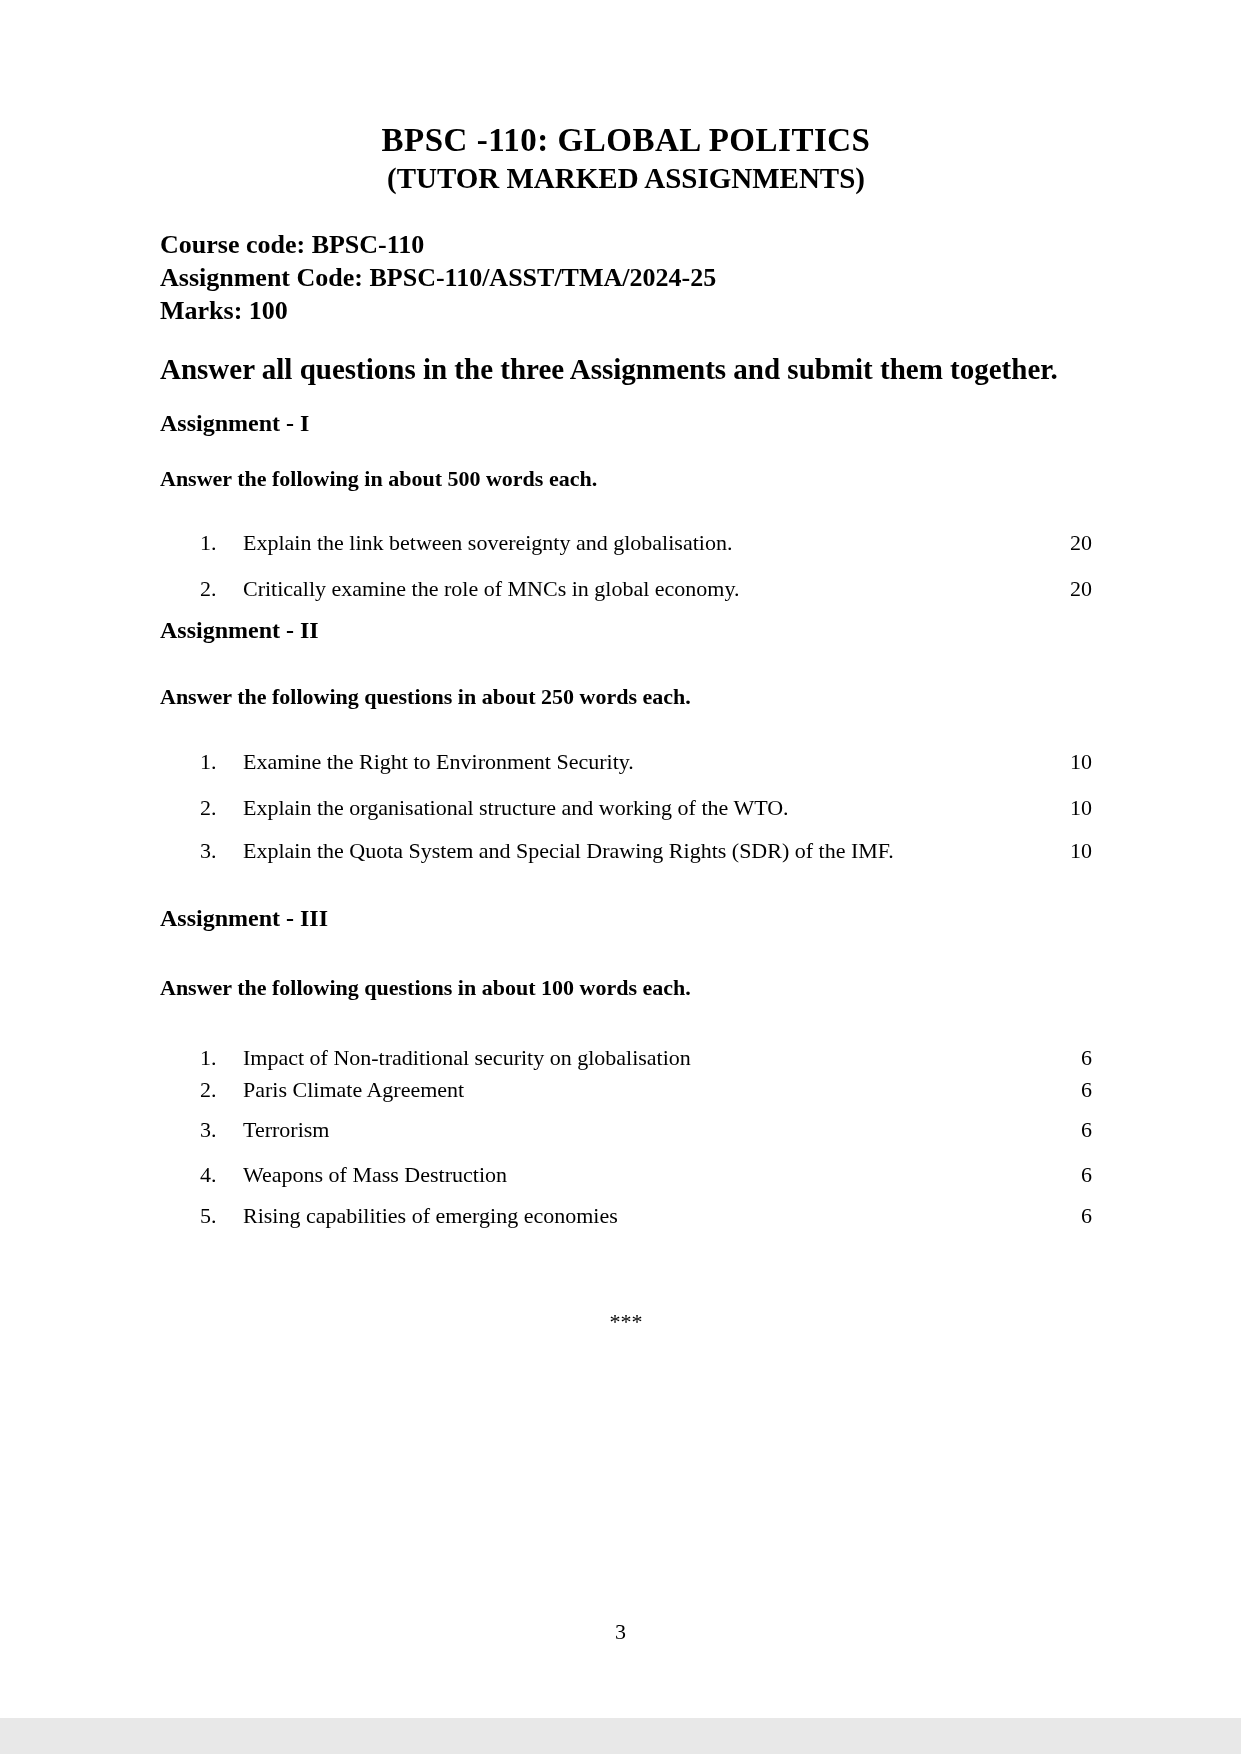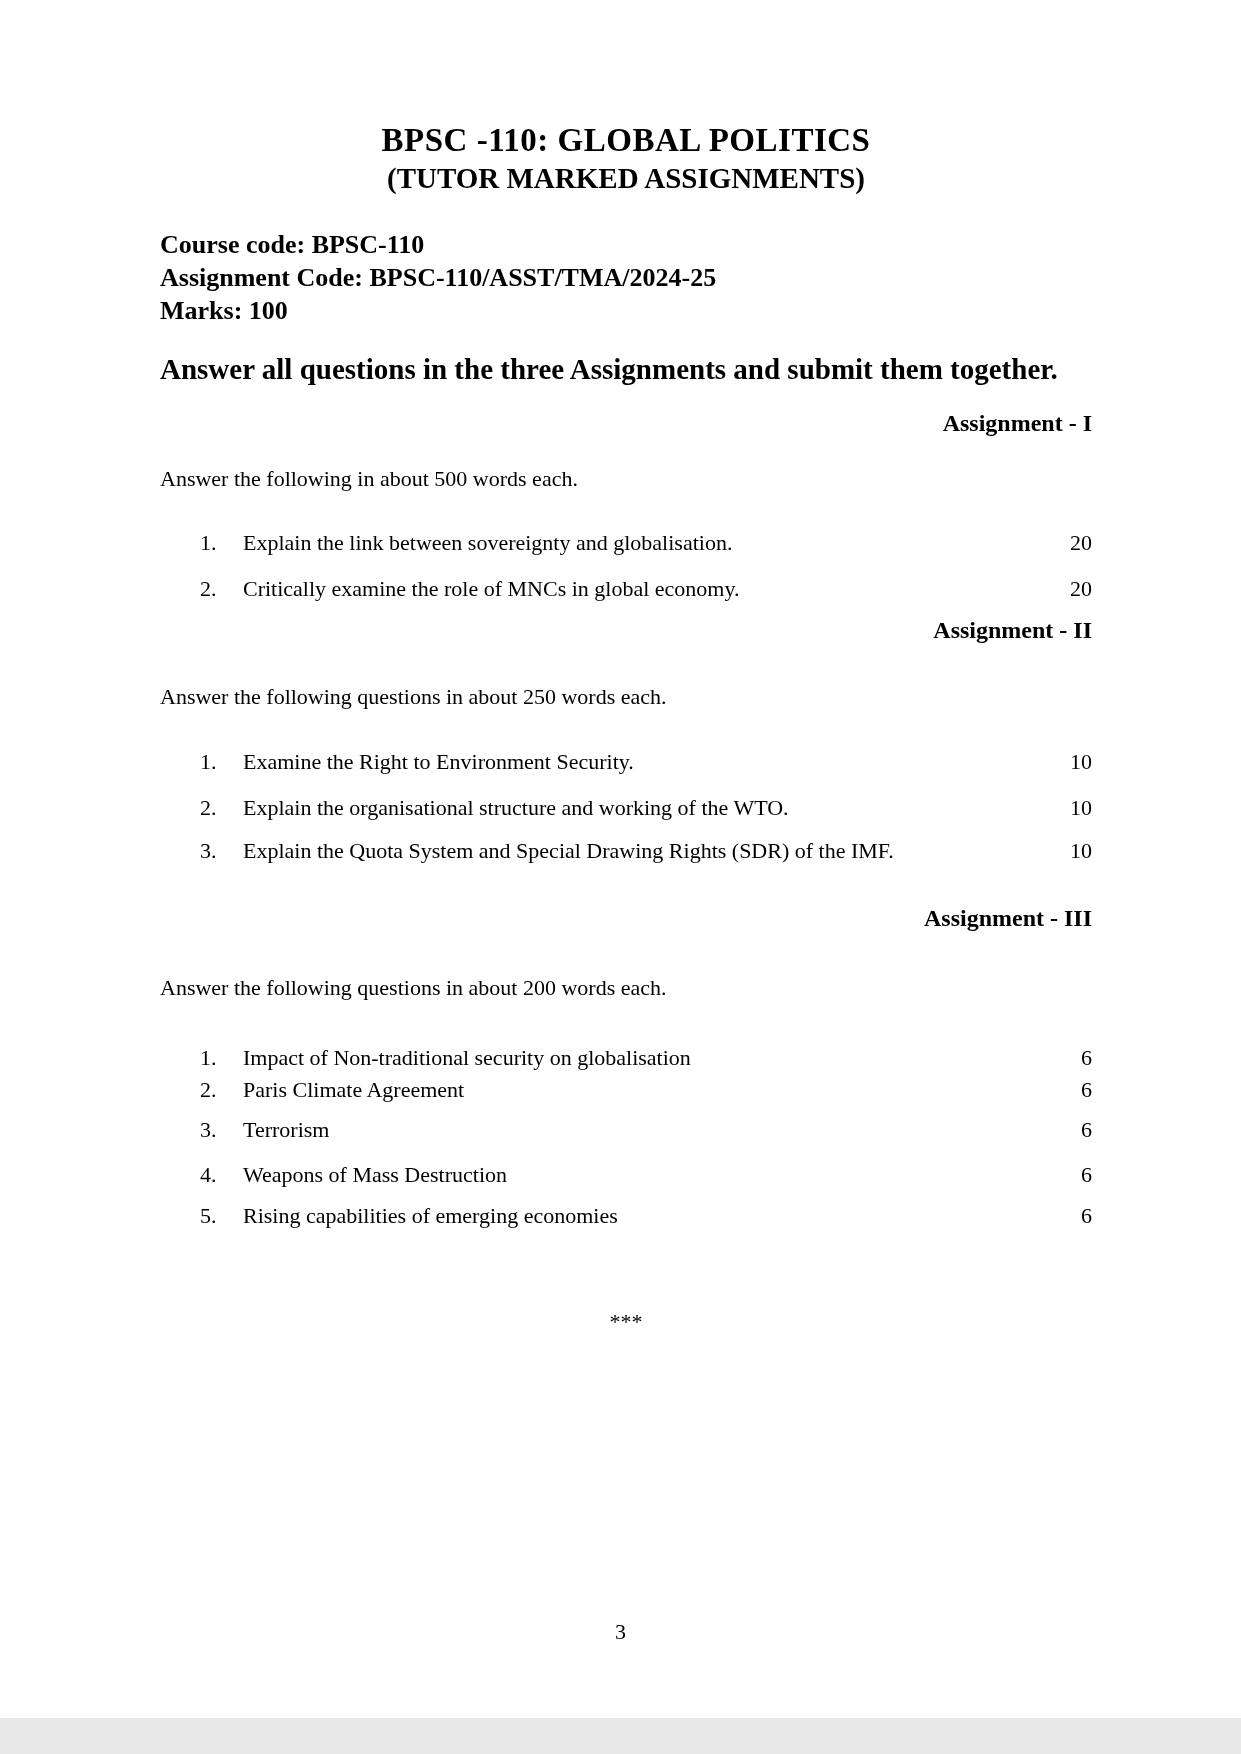--- a/index.html
+++ b/index.html
@@ -37,28 +37,28 @@
     font-size: 26px;
     line-height: 33px;
   }
   .intro {
     margin-top: 27px;
     font-weight: bold;
     font-size: 29px;
     line-height: 30px;
   }
   .section-heading {
-    text-align: right;
+    text-align: left;
     font-weight: bold;
     font-size: 24px;
     line-height: 30px;
     margin: 0;
   }
   .instruction {
-    font-weight: normal;
+    font-weight: bold;
     font-size: 22px;
     line-height: 30px;
     margin: 0;
   }
   .q-list { margin: 0; }
   .q-row {
     display: flex;
     align-items: baseline;
     font-size: 22px;
     line-height: 30px;
@@ -157,21 +157,21 @@
       <div class="q-row">
         <span class="q-num">3.</span>
         <span class="q-text">Explain the Quota System and Special Drawing Rights (SDR) of the IMF.</span>
         <span class="q-marks">10</span>
       </div>
     </div>
   </div>
 
   <div class="section sec-3">
     <div class="section-heading">Assignment - III</div>
-    <div class="instruction">Answer the following questions in about 200 words each.</div>
+    <div class="instruction">Answer the following questions in about 100 words each.</div>
     <div class="q-list">
       <div class="q-row">
         <span class="q-num">1.</span>
         <span class="q-text">Impact of Non-traditional security on globalisation</span>
         <span class="q-marks">6</span>
       </div>
       <div class="q-row">
         <span class="q-num">2.</span>
         <span class="q-text">Paris Climate Agreement</span>
         <span class="q-marks">6</span>

